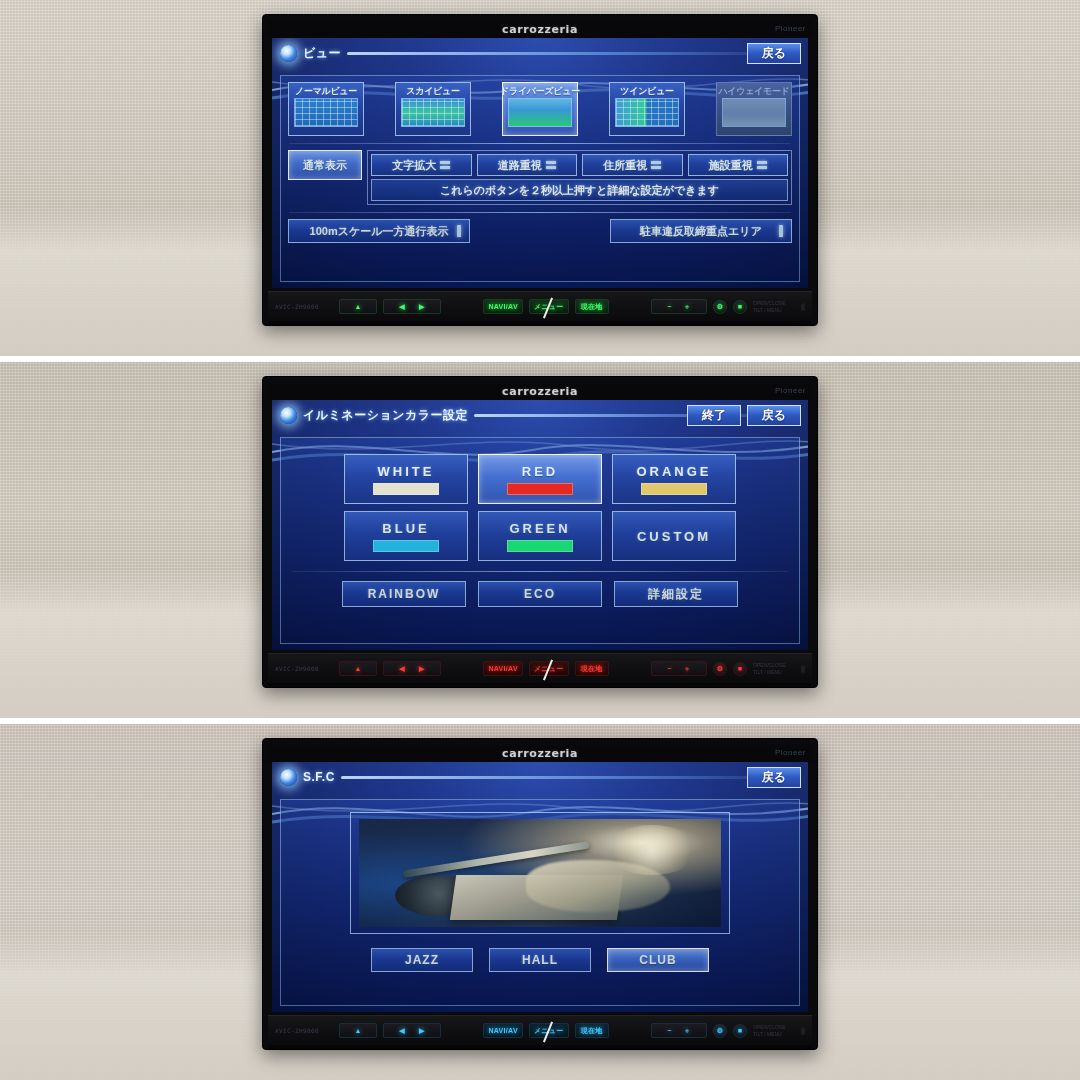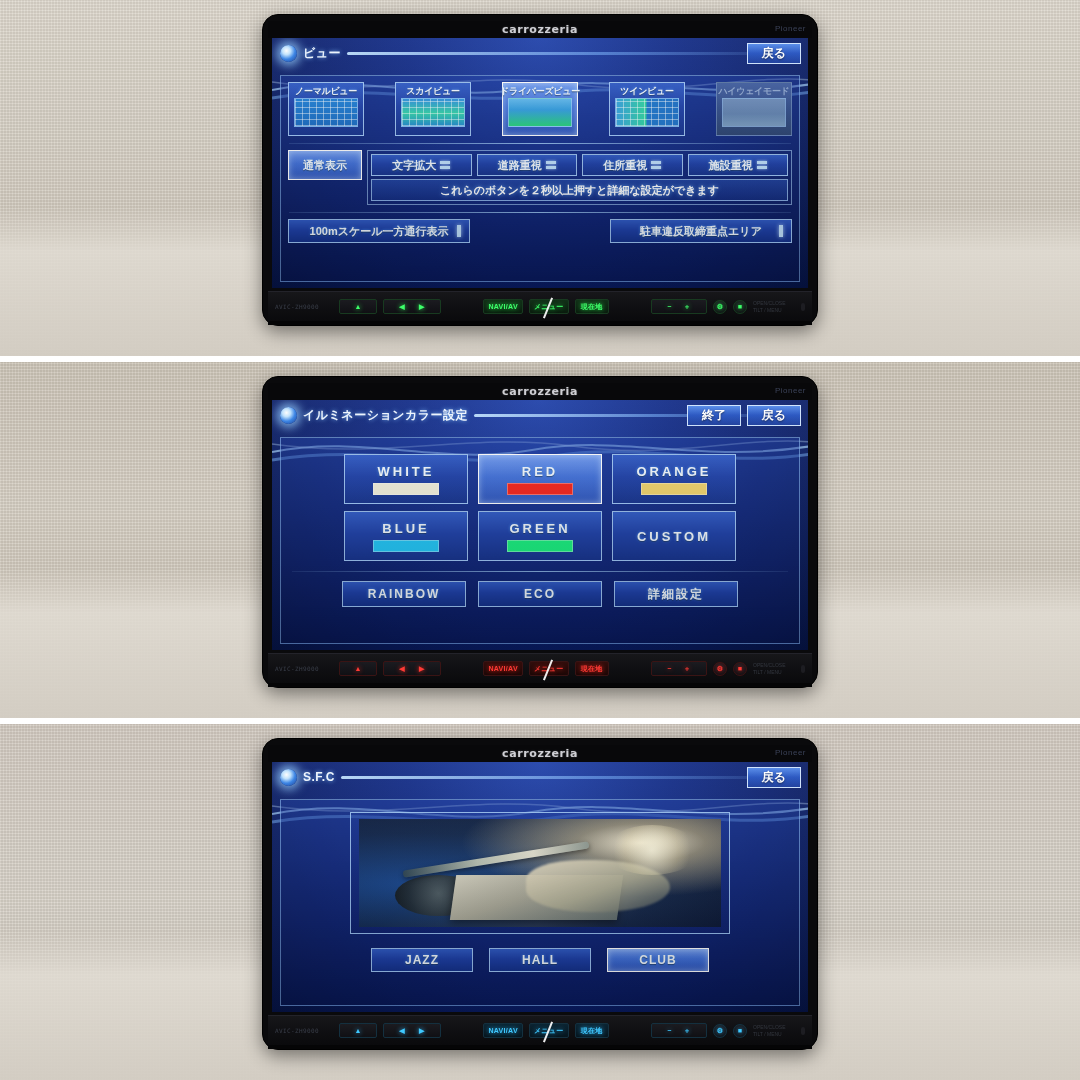--- a/index.html
+++ b/index.html
@@ -37,21 +37,21 @@
     background: linear-gradient(180deg, rgba(222,216,206,.0) 0%, rgba(226,221,212,.85) 30%, rgba(212,206,196,.95) 100%);
     pointer-events:none;
   }
 
   
   .unit{
     position:absolute;
     left:50%; transform:translateX(-50%);
     top:14px;
     width:556px;
-    border-radius:16px;
+    border-radius:4px;
     background:#0a0a0c;
     box-shadow: 0 6px 18px rgba(0,0,0,.45);
     border:1px solid #000;
     padding:6px 5px 0 5px;
   }
   .unit .brandbar{
     position:relative;
     height:17px;
     display:flex; align-items:center; justify-content:center;
     background:#08080a;

